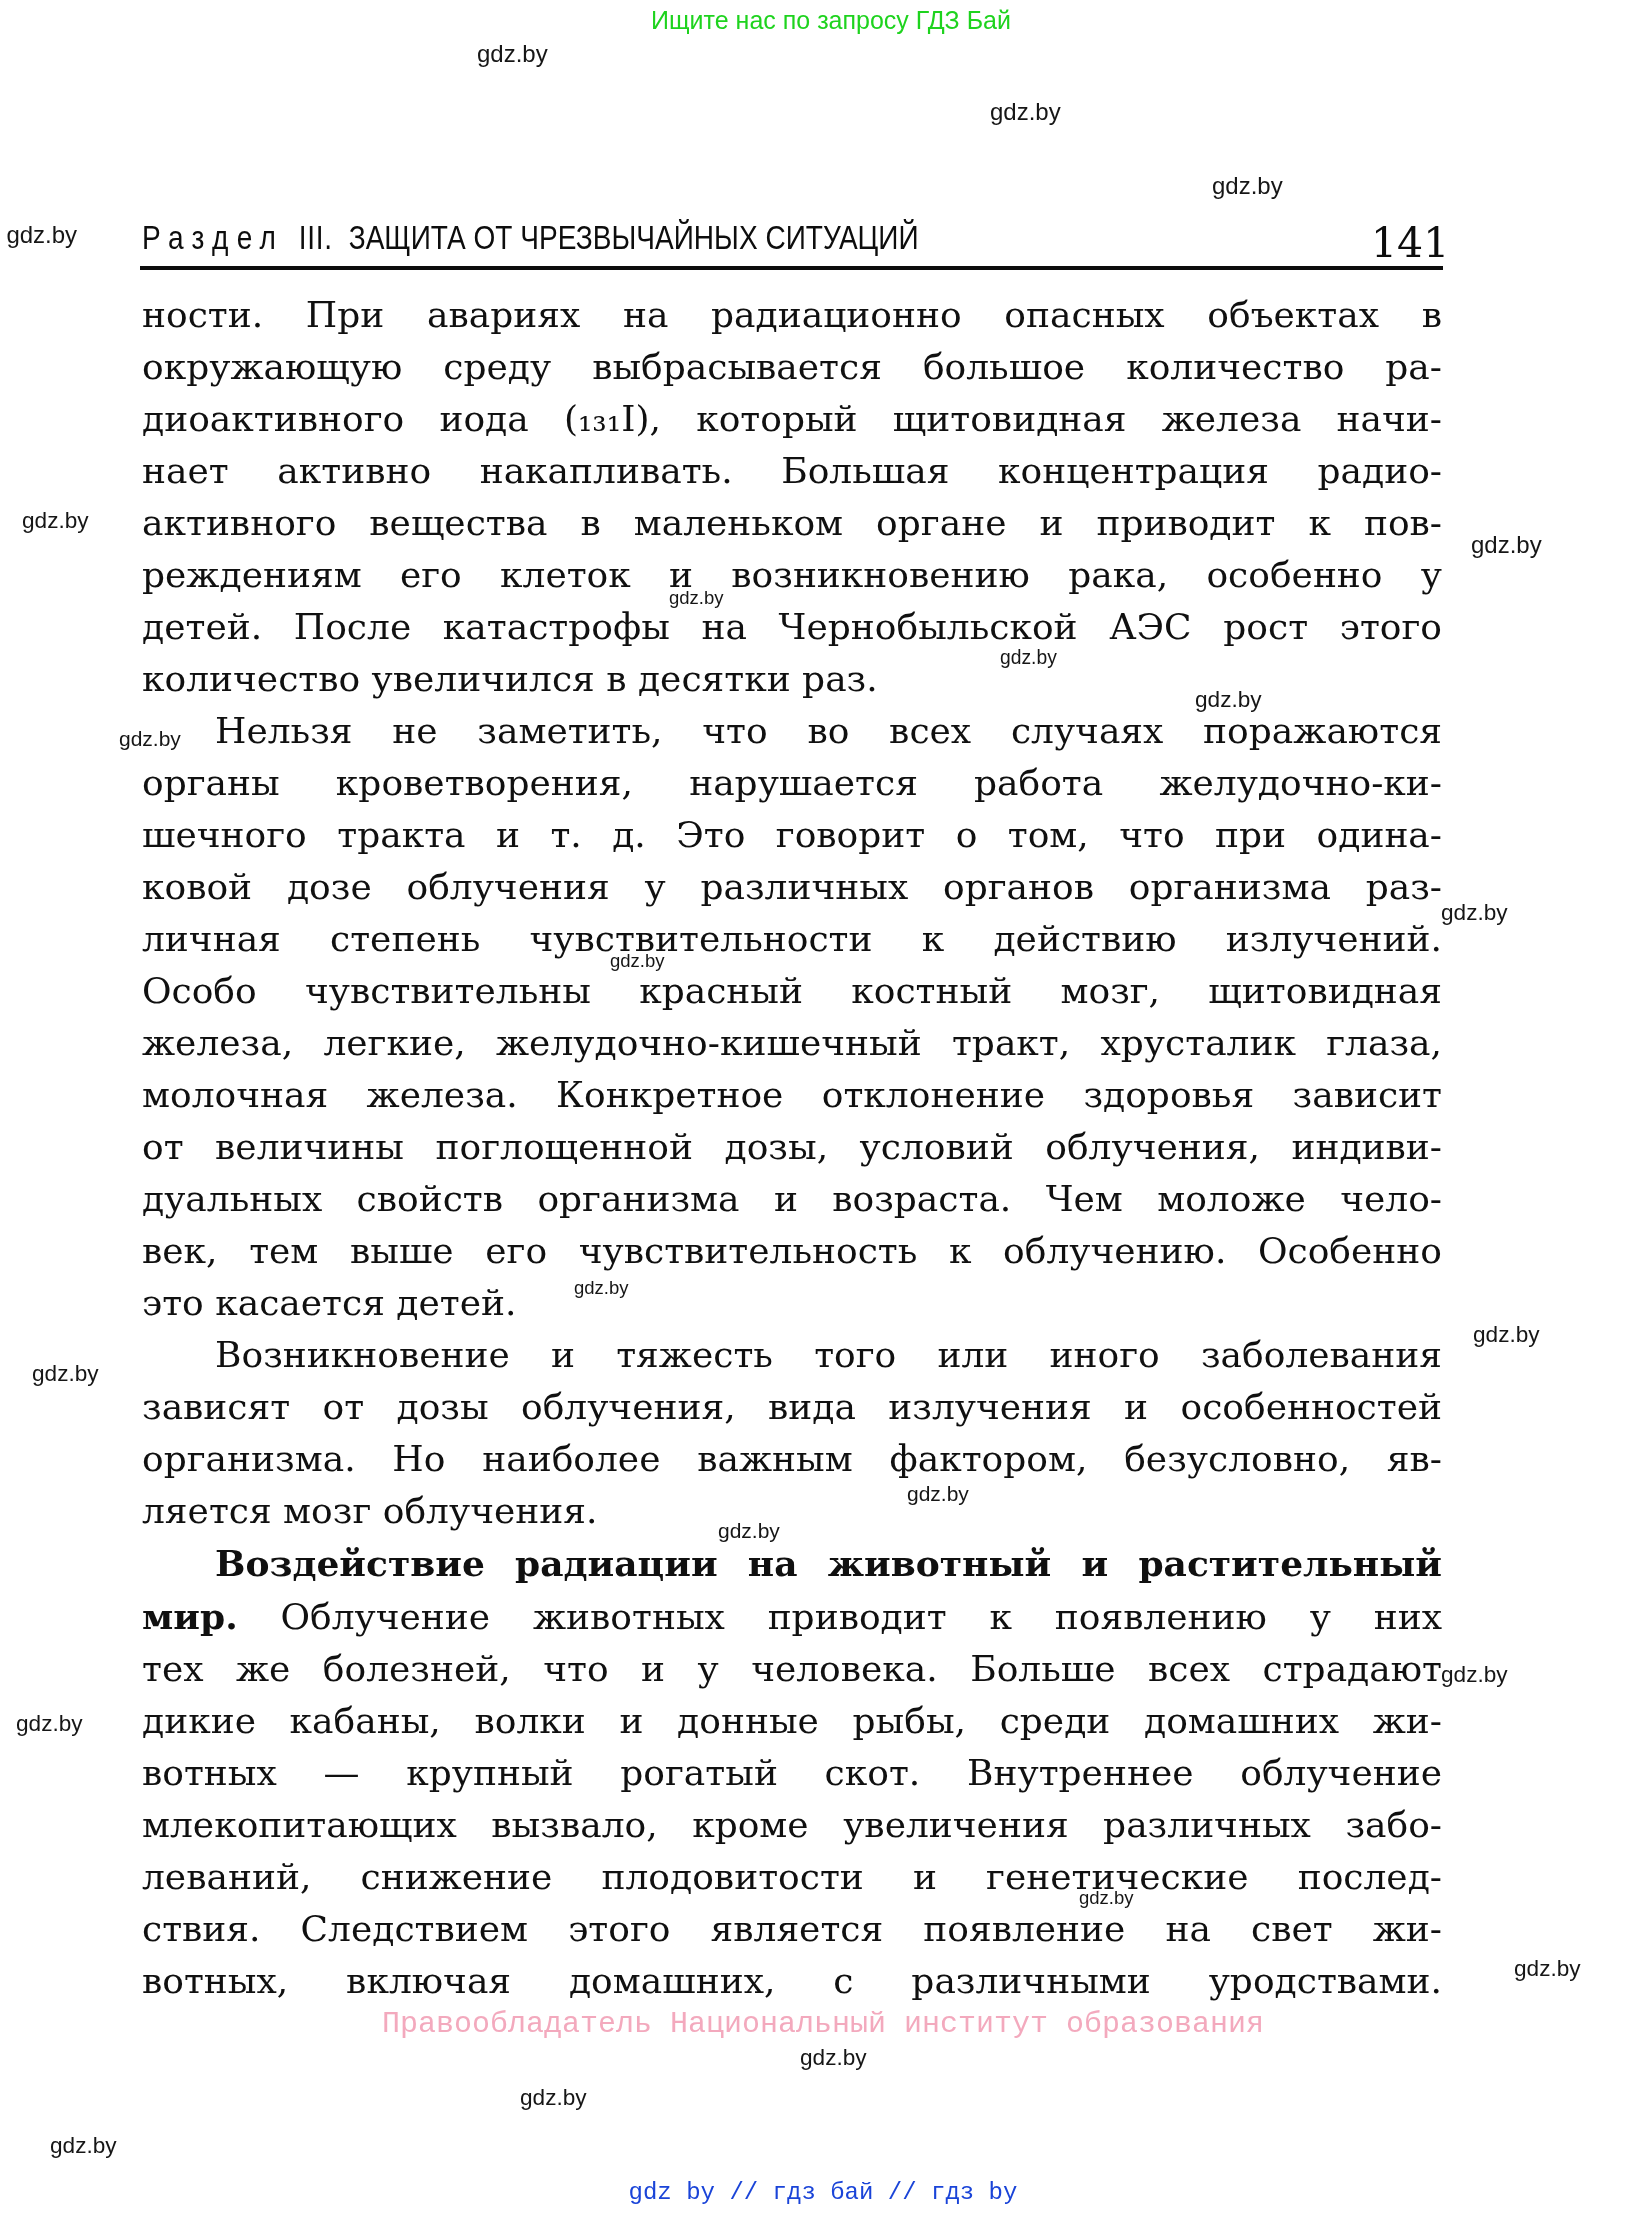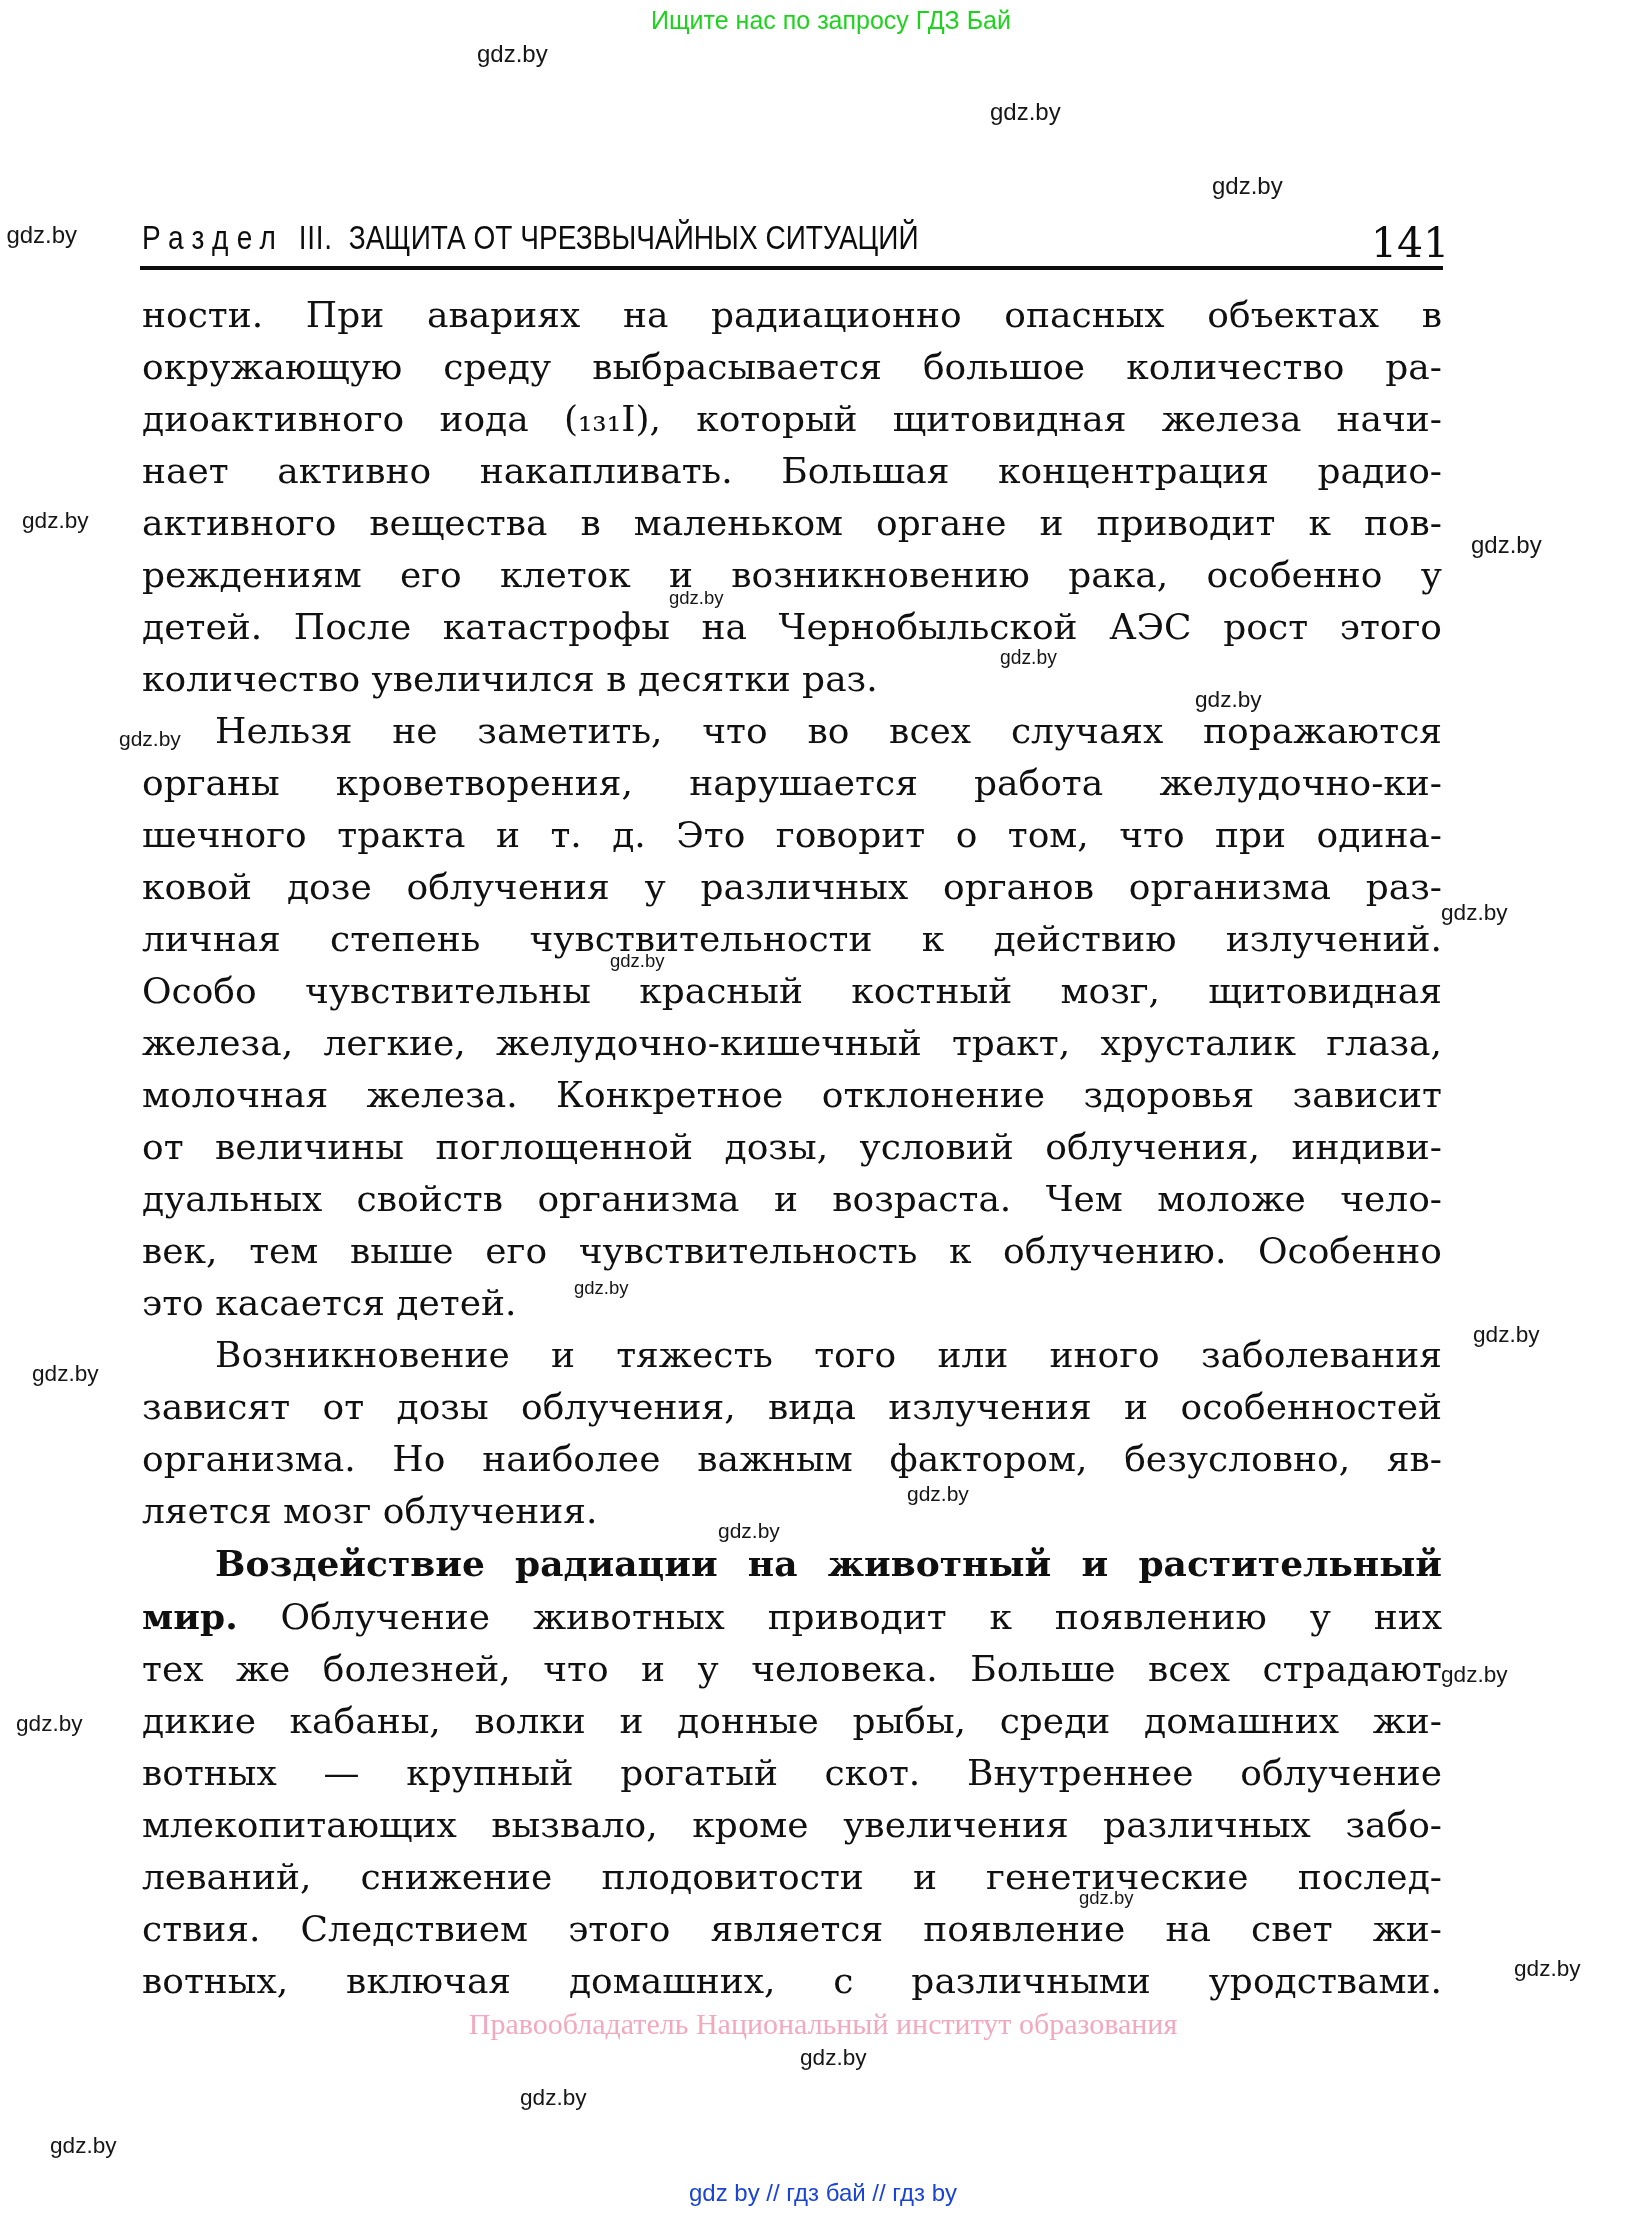--- a/index.html
+++ b/index.html
@@ -57,28 +57,28 @@
     white-space:normal;
   }
   .line.no-j{text-align-last:left;}
   .line.ind{text-indent:73px;}
   .line b{font-weight:bold;}
   
   .copyright{
     position:absolute;top:2007px;left:0;width:100%;
     text-align:center;
     font-size:30px;color:var(--pink,#f3a9bd);
-    font-family:Liberation Serif, serif;
+    font-family:Liberation Mono, monospace;
   }
   
   .footerlinks{
     position:absolute;top:2179px;left:0;width:100%;
     text-align:center;
     font-size:24px;color:var(--blue,#1a44d8);
-    font-family:Liberation Sans, sans-serif;
+    font-family:Liberation Mono, monospace;
   }
 </style>
 </head>
 <body>
 
 <div class="page">
 
   <div class="banner">Ищите нас по запросу ГДЗ Бай</div>
 
   <div id="wm-layer">

